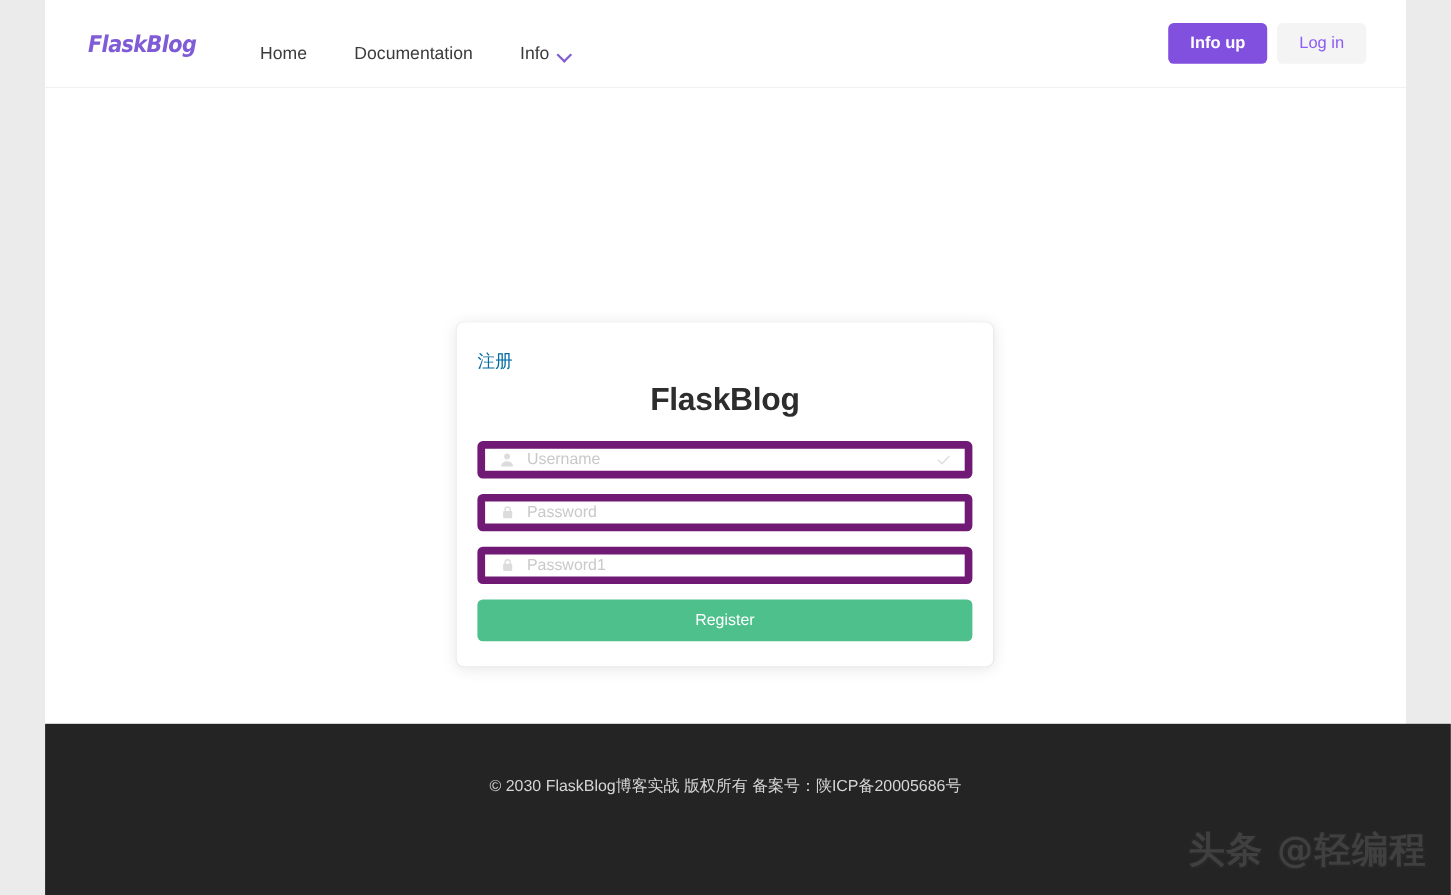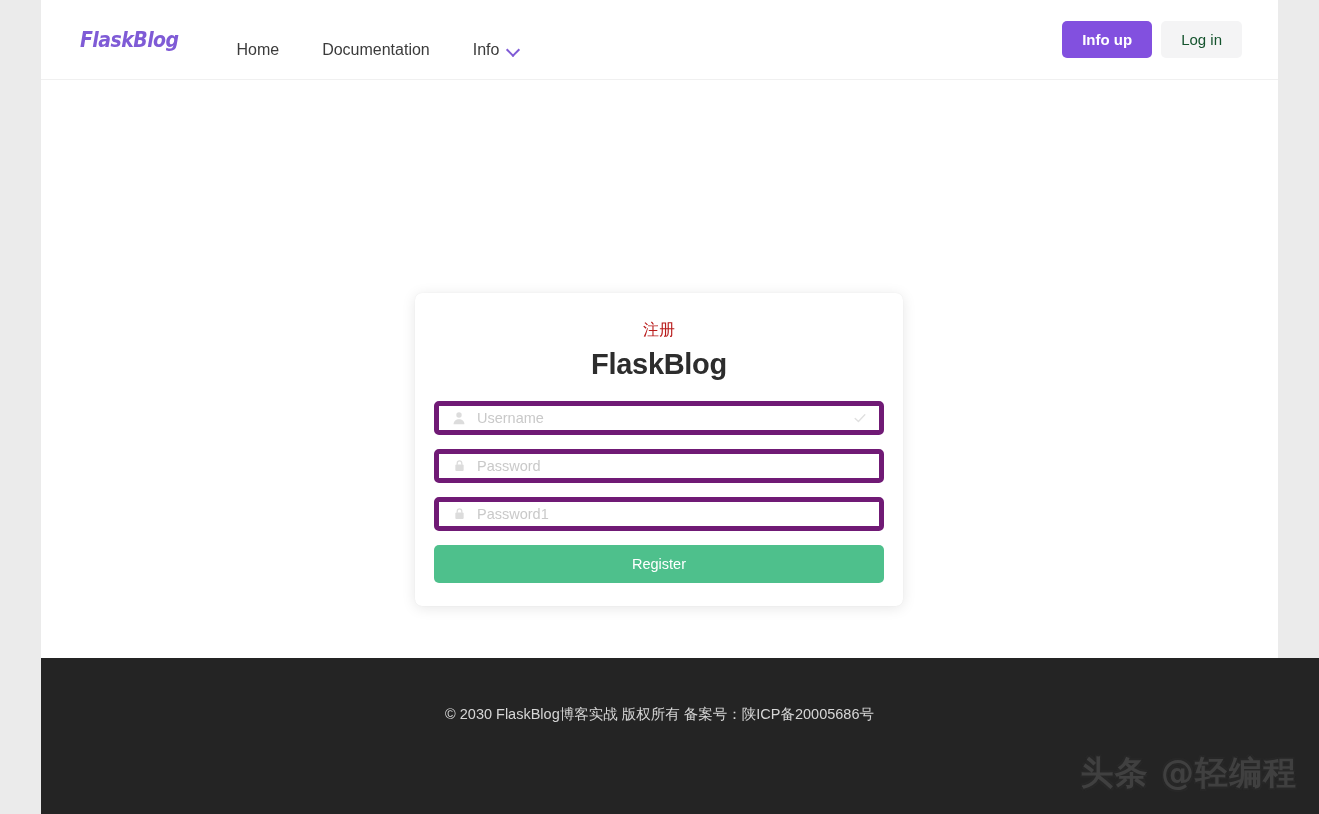--- a/index.html
+++ b/index.html
@@ -95,21 +95,21 @@
     font-weight: bold;
     border: none;
     border-radius: 5px;
     padding: 10px 20px;
     cursor: pointer;
     font-family: inherit;
     white-space: nowrap;
   }
   .btn-login {
     background: #f4f4f5;
-    color: #14532d;
+    color: #8b5cf6;
     font-size: 15px;
     border: none;
     border-radius: 5px;
     padding: 10px 20px;
     cursor: pointer;
     font-family: inherit;
     white-space: nowrap;
   }
 
   
@@ -122,39 +122,39 @@
     position: absolute;
     left: 374px;
     top: 213px;
     width: 488px;
     background: #ffffff;
     border-radius: 7px;
     box-shadow: 0 2px 14px rgba(0,0,0,0.10), 0 0 1px rgba(0,0,0,0.08);
     padding: 27px 19px 23px 19px;
   }
   .card-sub {
-    text-align: center;
+    text-align: left;
     font-size: 16px;
-    color: #b91c1c;
+    color: #0369a1;
     line-height: 1.3;
   }
   .card-title {
     text-align: center;
     font-size: 29px;
     font-weight: bold;
     color: #2d2d2d;
     margin-top: 7px;
     margin-bottom: 20px;
     letter-spacing: -0.3px;
   }
   .field {
     position: relative;
     height: 34px;
     margin-bottom: 14px;
-    border: 5px solid #701a75;
+    border: 7px solid #701a75;
     border-radius: 5px;
     background: #ffffff;
     display: flex;
     align-items: center;
   }
   .field-icon {
     position: absolute;
     left: 13px;
     top: 50%;
     transform: translateY(-50%);

